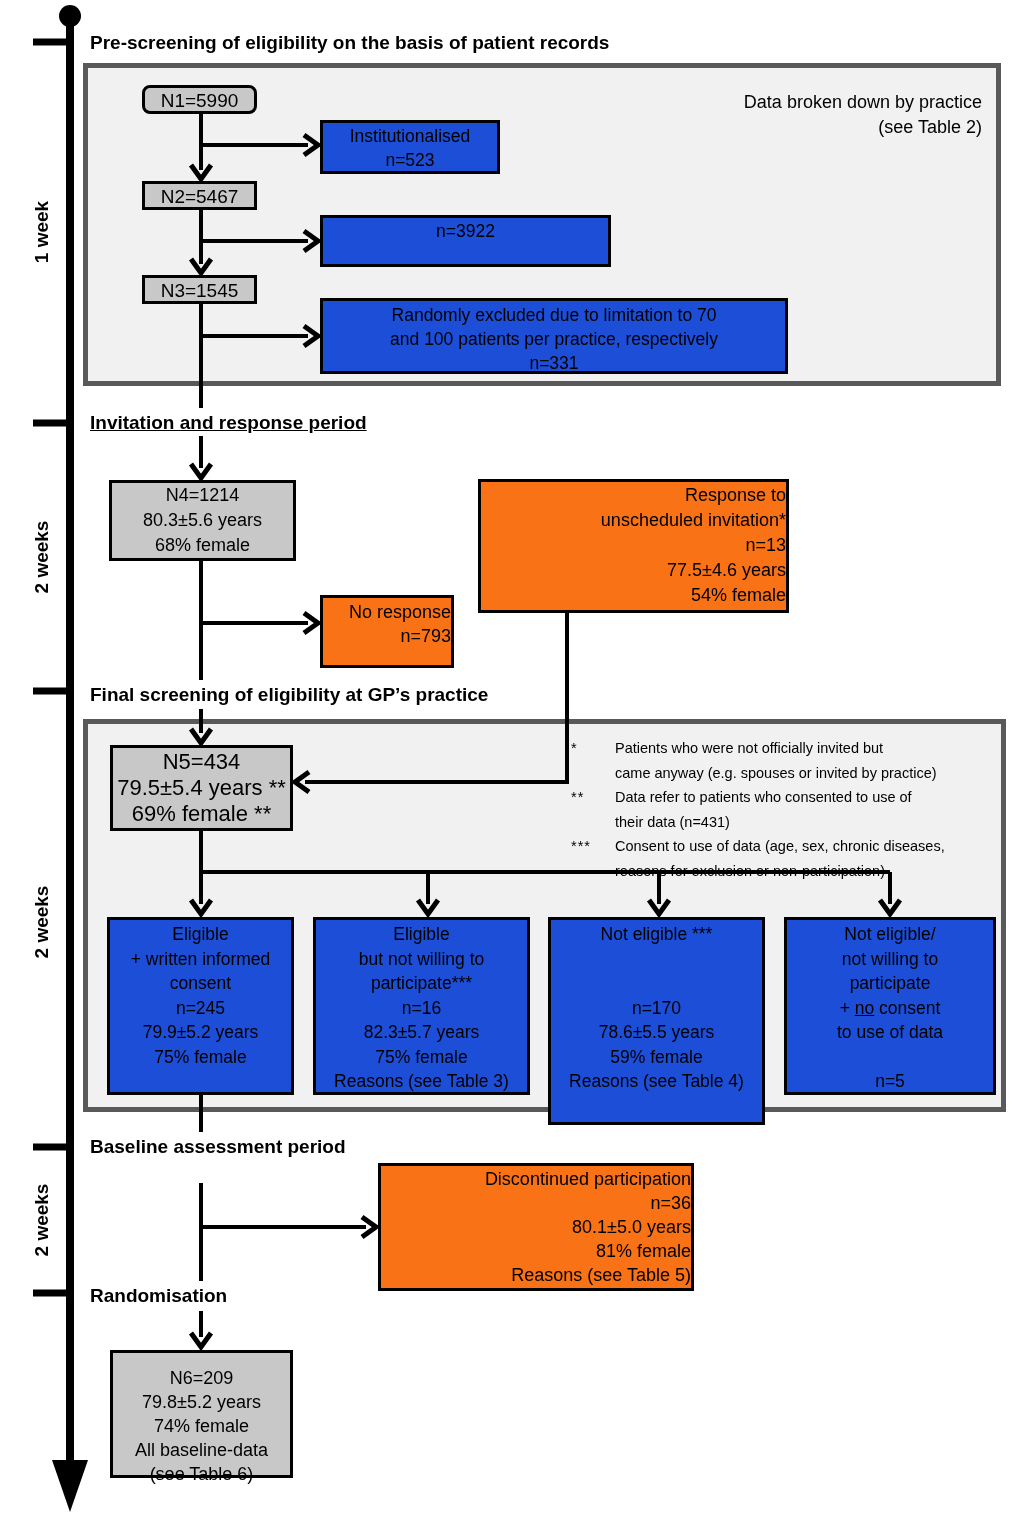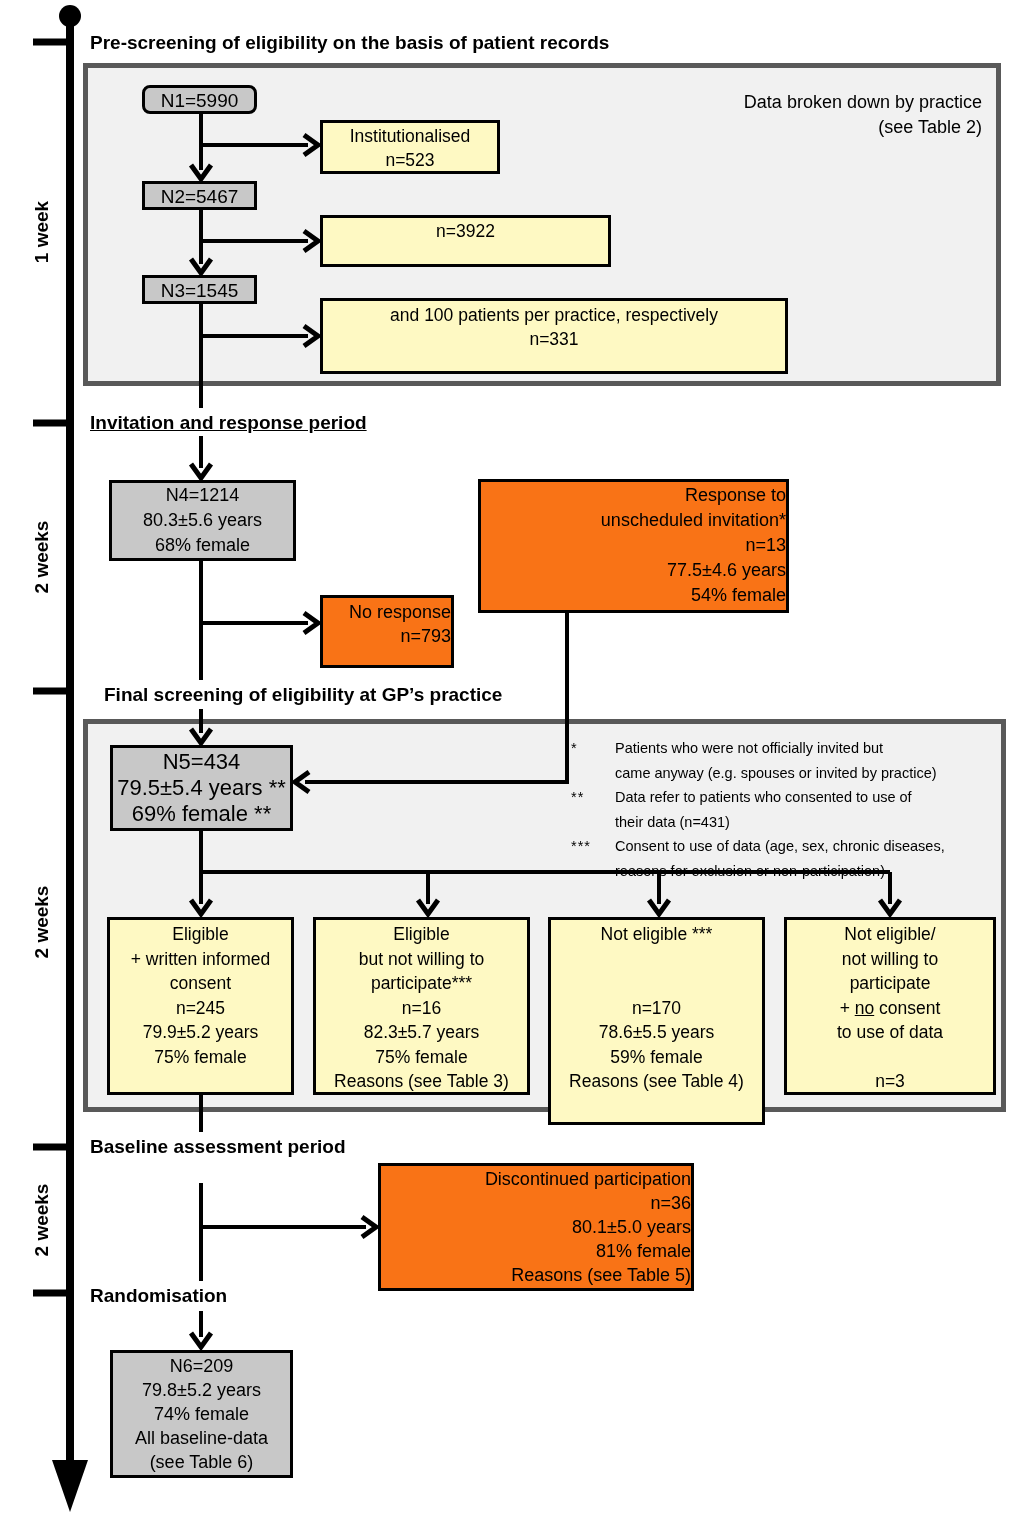--- a/index.html
+++ b/index.html
@@ -18,21 +18,21 @@
   .tl-label{
     font-size:19px;font-weight:bold;white-space:nowrap;
     transform:translate(-50%,-50%) rotate(-90deg);z-index:6;
   }
   .box{
     border:3px solid #000;text-align:center;z-index:4;
     font-size:17.5px;line-height:24.5px;
   }
   .nbox{background:#c8c8c8;}
   .wbox{background:#f97316;text-align:right;}
-  .lbox{background:#fef9c3;}
+  .lbox{background:#1d4ed8;}
   .nlabel{font-size:19px;line-height:25px;}
   .line{white-space:pre-wrap;}
   .u{text-decoration:underline;}
   .note{
     font-size:18px;line-height:24.5px;text-align:right;z-index:2;
   }
   .footnotes{font-size:14.5px;line-height:24.5px;z-index:4;}
   .fn-row{display:flex;align-items:flex-start;}
   .fn-marker{width:44px;flex:none;letter-spacing:1px;}
   .fn-text{flex:1;}
@@ -100,41 +100,42 @@
     </g>
   </svg>
 
   <div class="abs tl-label" style="left:42px;top:232px;">1 week</div>
   <div class="abs tl-label" style="left:42px;top:557px;">2 weeks</div>
   <div class="abs tl-label" style="left:42px;top:922px;">2 weeks</div>
   <div class="abs tl-label" style="left:42px;top:1220px;">2 weeks</div>
 
   <div class="abs heading" style="left:90px;top:32px;">Pre-screening of eligibility on the basis of patient records</div>
   <div class="abs heading" style="left:90px;top:412px;text-decoration:underline;">Invitation and response period</div>
-  <div class="abs heading" style="left:104px;top:684px;">Final screening of eligibility at GP’s practice</div>
+  <div class="abs heading" style="left:90px;top:684px;">Final screening of eligibility at GP’s practice</div>
   <div class="abs heading" style="left:90px;top:1136px;">Baseline assessment period</div>
   <div class="abs heading" style="left:90px;top:1285px;">Randomisation</div>
 
   <div class="abs note" style="left:632px;top:90px;width:350px;">
     <div class="line">Data broken down by practice</div>
     <div class="line">(see Table 2)</div>
   </div>
 
   <div class="abs box nbox nlabel" style="left:142px;top:85px;width:115px;height:29px;border-radius:8px;">N1=5990</div>
   <div class="abs box nbox nlabel" style="left:142px;top:181px;width:115px;height:29px;">N2=5467</div>
   <div class="abs box nbox nlabel" style="left:142px;top:275px;width:115px;height:29px;">N3=1545</div>
 
   <div class="abs box lbox" style="left:320px;top:120px;width:180px;height:54px;padding-top:1px;line-height:24px;">
     <div class="line">Institutionalised</div>
     <div class="line">n=523</div>
   </div>
   <div class="abs box lbox" style="left:320px;top:215px;width:291px;height:52px;padding-top:1px;line-height:24px;">
     <div class="line">n=3922</div>
   </div>
   <div class="abs box lbox" style="left:320px;top:298px;width:468px;height:76px;padding-top:2px;line-height:24px;">
+    <div class="line">Randomly excluded due to limitation to 70</div>
     <div class="line">and 100 patients per practice, respectively</div>
     <div class="line">n=331</div>
   </div>
 
   <div class="abs box nbox" style="left:109px;top:480px;width:187px;height:81px;line-height:25px;font-size:18px;">
     <div class="line">N4=1214</div>
     <div class="line">80.3±5.6 years</div>
     <div class="line">68% female</div>
   </div>
   <div class="abs box wbox" style="left:478px;top:479px;width:311px;height:134px;padding-top:1px;line-height:25px;font-size:18px;">
@@ -205,32 +206,32 @@
     <div class="line">59% female</div>
     <div class="line">Reasons (see Table 4)</div>
   </div>
   <div class="abs box lbox" style="left:784px;top:917px;width:212px;height:178px;padding-top:2px;">
     <div class="line">Not eligible/</div>
     <div class="line">not willing to</div>
     <div class="line">participate</div>
     <div class="line"><span>+ </span><span class="u">no</span><span> consent</span></div>
     <div class="line">to use of data</div>
     <div class="line">&nbsp;</div>
-    <div class="line">n=3</div>
+    <div class="line">n=5</div>
   </div>
 
   <div class="abs box wbox" style="left:378px;top:1163px;width:316px;height:128px;padding-top:1px;line-height:24px;font-size:18px;">
     <div class="line">Discontinued participation</div>
     <div class="line">n=36</div>
     <div class="line">80.1±5.0 years</div>
     <div class="line">81% female</div>
     <div class="line">Reasons (see Table 5)</div>
   </div>
 
-  <div class="abs box nbox" style="left:110px;top:1350px;width:183px;height:128px;padding-top:1px;line-height:24px;font-size:18px;text-align:center;">
+  <div class="abs box nbox" style="left:110px;top:1350px;width:183px;height:128px;padding-top:13px;line-height:24px;font-size:18px;text-align:center;">
     <div class="line">N6=209</div>
     <div class="line">79.8±5.2 years</div>
     <div class="line">74% female</div>
     <div class="line">All baseline-data</div>
     <div class="line">(see Table 6)</div>
   </div>
 
 </div>
 
 </body></html>

